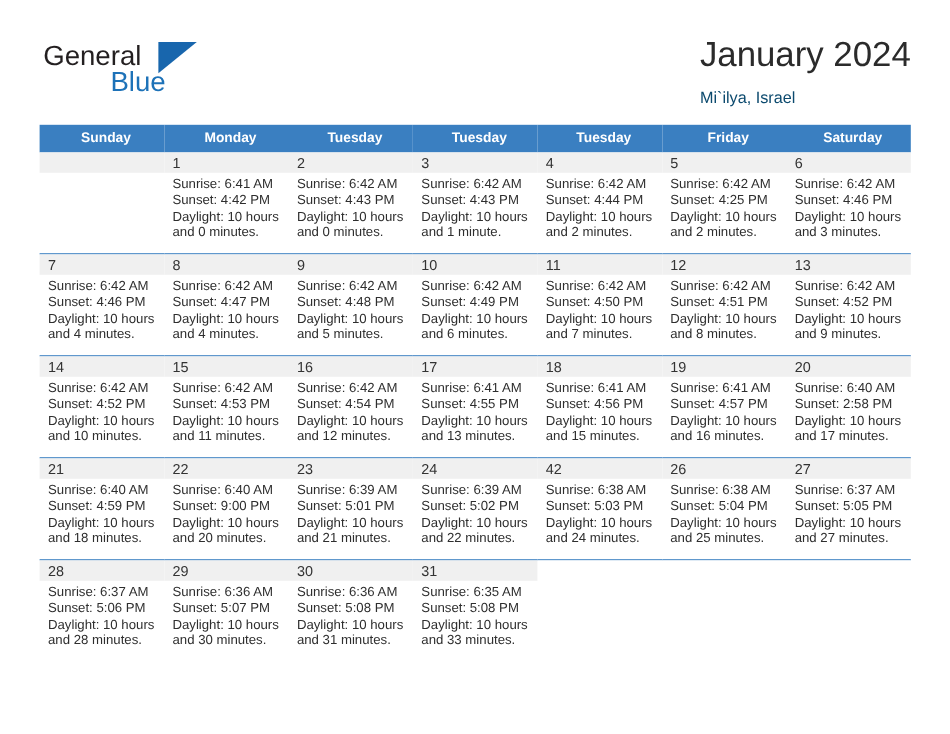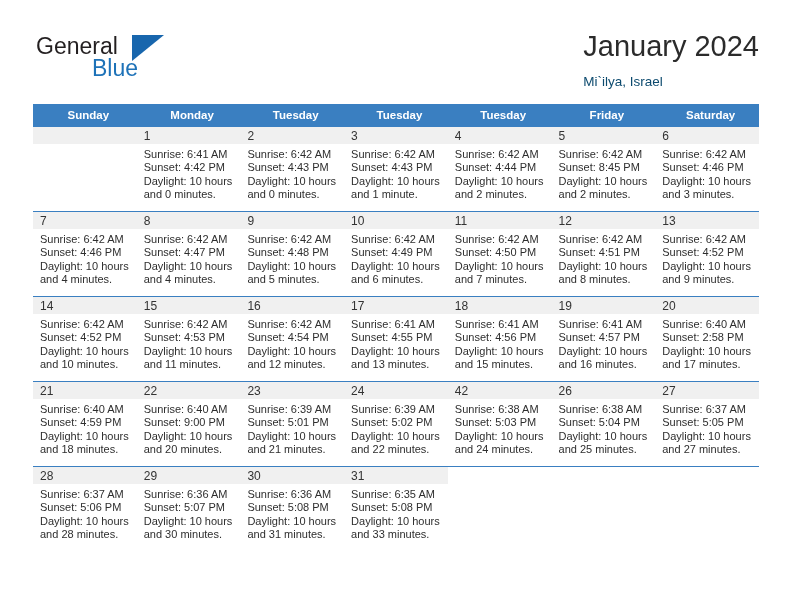--- a/index.html
+++ b/index.html
@@ -229,21 +229,21 @@
                 <div>Daylight: 10 hours</div>
                 <div>and 2 minutes.</div>
               </div>
             </div>
           </td>
           <td>
             <div class="daycell">
               <div class="daynum-band">5</div>
               <div class="info">
                 <div>Sunrise: 6:42 AM</div>
-                <div>Sunset: 8:45 PM</div>
+                <div>Sunset: 4:25 PM</div>
                 <div>Daylight: 10 hours</div>
                 <div>and 2 minutes.</div>
               </div>
             </div>
           </td>
           <td>
             <div class="daycell">
               <div class="daynum-band">6</div>
               <div class="info">
                 <div>Sunrise: 6:42 AM</div>

